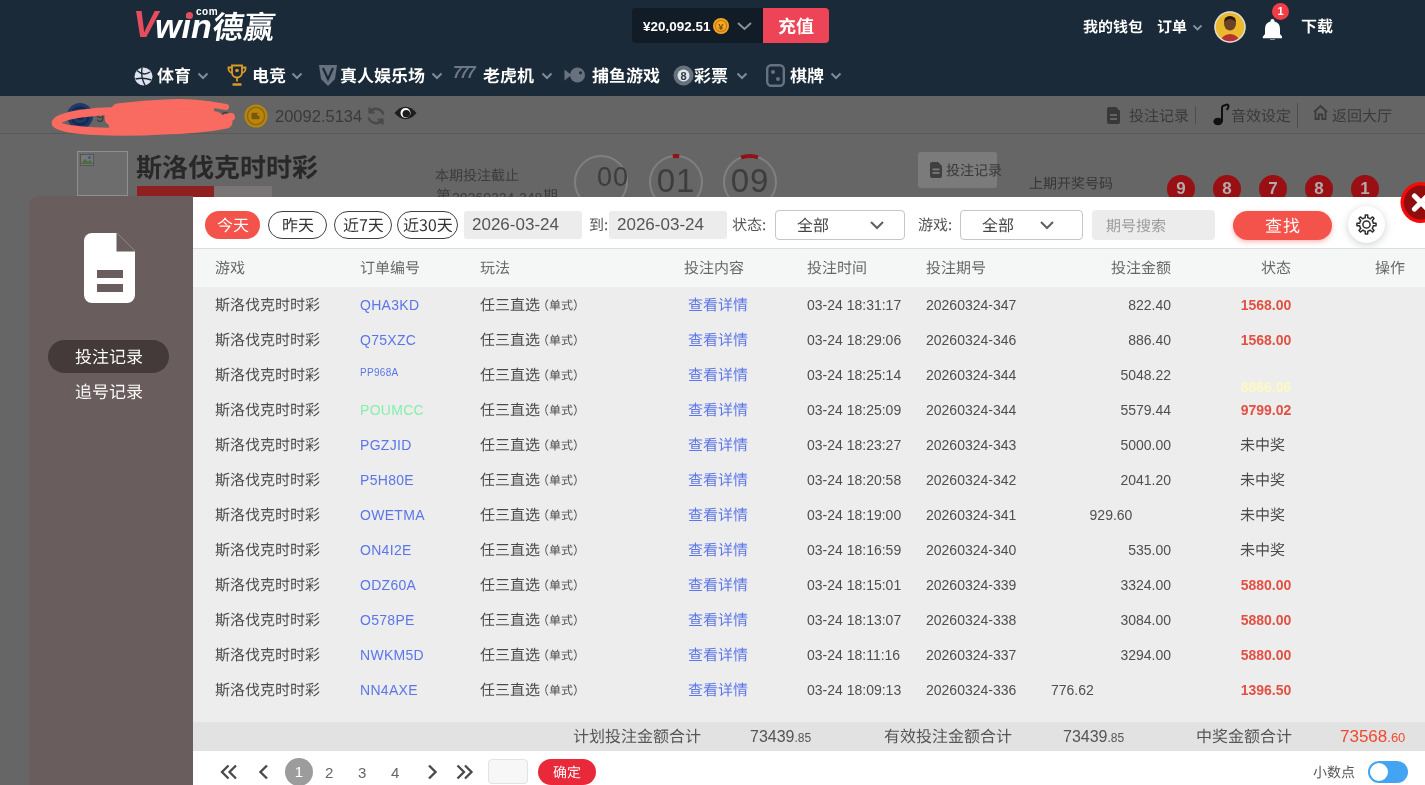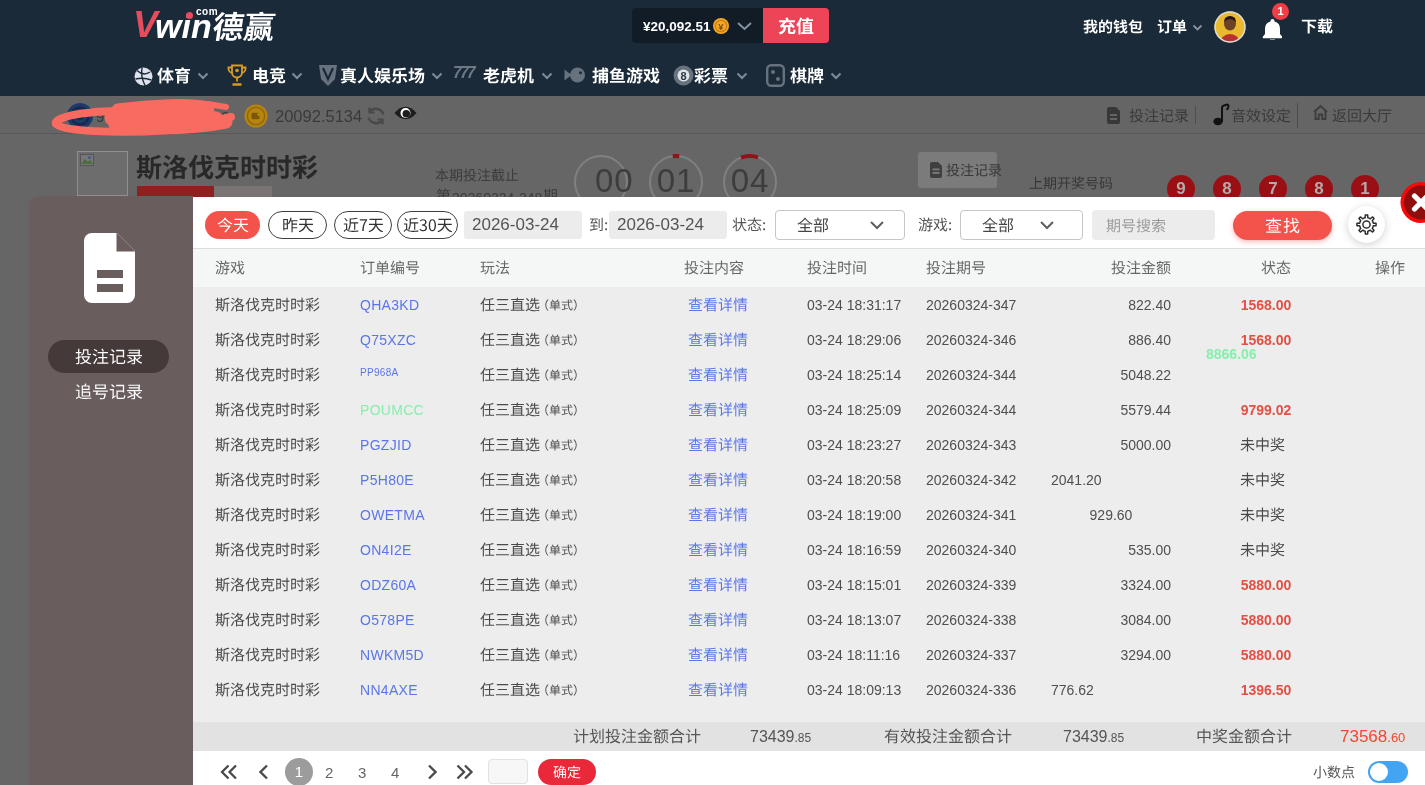--- a/index.html
+++ b/index.html
@@ -209,29 +209,29 @@
     <svg style="position:absolute;left:436px;top:188px;width:15px;height:15px;" viewBox="0 0 1000 1000" fill="#3c3c3c">
       <use href="#gr7b2c" x="0"></use>
     </svg>
     <div style="position:absolute;left:452px;top:190px;font-size:14px;color:#3c3c3c">20260324-348</div>
     <svg style="position:absolute;left:543px;top:188px;width:15px;height:15px;" viewBox="0 0 1000 1000" fill="#3c3c3c">
       <use href="#gr671f" x="0"></use>
     </svg>
     <svg class="abs" style="left:573px;top:154px" width="56" height="56">
       <circle cx="28" cy="28" r="26" fill="none" stroke="#808080" stroke-width="2"></circle>
     </svg>
-    <div style="position:absolute;left:595px;top:162px;width:56px;text-align:left;font-size:33px;color:#3d3d3d;letter-spacing:1px">00</div>
+    <div style="position:absolute;left:573px;top:162px;width:56px;text-align:right;font-size:27px;color:#3d3d3d;letter-spacing:1px">00</div>
     <svg class="abs" style="left:648px;top:154px" width="56" height="56">
       <circle cx="28" cy="28" r="26" fill="none" stroke="#808080" stroke-width="2"></circle>
     </svg>
     <div style="position:absolute;left:648px;top:162px;width:56px;text-align:center;font-size:33px;color:#3d3d3d;letter-spacing:1px">01</div>
     <svg class="abs" style="left:722px;top:154px" width="56" height="56">
       <circle cx="28" cy="28" r="26" fill="none" stroke="#808080" stroke-width="2"></circle>
     </svg>
-    <div style="position:absolute;left:722px;top:162px;width:56px;text-align:center;font-size:33px;color:#3d3d3d;letter-spacing:1px">04</div>
+    <div style="position:absolute;left:722px;top:162px;width:56px;text-align:center;font-size:33px;color:#3d3d3d;letter-spacing:1px">09</div>
     <svg class="abs" style="left:648px;top:154px" width="56" height="56" fill="none" stroke="#8f1418" stroke-width="4">
       <path d="M24.8 2.2 A26 26 0 0 1 31.2 2.2"></path>
     </svg>
     <svg class="abs" style="left:722px;top:154px" width="56" height="56" fill="none" stroke="#8f1418" stroke-width="4">
       <path d="M19.1 3.6 A26 26 0 0 1 36 3.3"></path>
     </svg>
     <div style="position:absolute;left:918px;top:152px;width:79px;height:36px;background:#7b7b7b;border-radius:3px"></div>
     <svg class="abs" style="left:929px;top:161px" width="14" height="18">
       <path d="M1 3 a2 2 0 0 1 2-2 h6 l4 4 v10 a2 2 0 0 1 -2 2 h-8 a2 2 0 0 1 -2-2 Z" fill="#3f3f3f"></path>
       <rect x="3.5" y="7.5" width="7" height="1.8" fill="#7b7b7b"></rect>
@@ -638,21 +638,21 @@
     </svg>
     <svg style="position:absolute;left:688px;top:367px;width:60px;height:15px;" viewBox="0 0 4000 1000" fill="#5b76e8">
       <use href="#gr67e5" x="0"></use>
       <use href="#gr770b" x="1000"></use>
       <use href="#gr8be6" x="2000"></use>
       <use href="#gr60c5" x="3000"></use>
     </svg>
     <div style="position:absolute;left:807px;top:366.5px;font-size:14px;color:#4f4f4f">03-24 18:25:14</div>
     <div style="position:absolute;left:926px;top:366.5px;font-size:14px;color:#4f4f4f">20260324-344</div>
     <div style="position:absolute;left:1051px;top:366.5px;width:120px;text-align:right;font-size:14px;color:#4f4f4f">5048.22</div>
-    <div style="position:absolute;left:1206px;top:346px;width:120px;font-size:14px;color:#86efac;font-weight:bold">8866.06</div>
+    <div style="position:absolute;left:1206px;top:379px;width:120px;text-align:center;font-size:14px;color:#fef9c3;font-weight:bold">8866.06</div>
     <svg style="position:absolute;left:215px;top:402px;width:105px;height:15px;" viewBox="0 0 7000 1000" fill="#4a4a4a">
       <use href="#gr65af" x="0"></use>
       <use href="#gr6d1b" x="1000"></use>
       <use href="#gr4f10" x="2000"></use>
       <use href="#gr514b" x="3000"></use>
       <use href="#gr65f6" x="4000"></use>
       <use href="#gr65f6" x="5000"></use>
       <use href="#gr5f69" x="6000"></use>
     </svg>
     <div style="position:absolute;left:360px;top:401.5px;font-size:14px;color:#86efac;letter-spacing:0.3px">POUMCC</div>
@@ -737,21 +737,21 @@
       <use href="#grff09" x="3000"></use>
     </svg>
     <svg style="position:absolute;left:688px;top:472px;width:60px;height:15px;" viewBox="0 0 4000 1000" fill="#5b76e8">
       <use href="#gr67e5" x="0"></use>
       <use href="#gr770b" x="1000"></use>
       <use href="#gr8be6" x="2000"></use>
       <use href="#gr60c5" x="3000"></use>
     </svg>
     <div style="position:absolute;left:807px;top:471.5px;font-size:14px;color:#4f4f4f">03-24 18:20:58</div>
     <div style="position:absolute;left:926px;top:471.5px;font-size:14px;color:#4f4f4f">20260324-342</div>
-    <div style="position:absolute;left:1051px;top:471.5px;width:120px;text-align:left;font-size:14px;color:#4f4f4f">2041.20</div>
+    <div style="position:absolute;left:1051px;top:471.5px;width:120px;text-align:right;font-size:14px;color:#4f4f4f">2041.20</div>
     <svg style="position:absolute;left:1239.5px;top:472px;width:45px;height:15px;" viewBox="0 0 3000 1000" fill="#4a4a4a">
       <use href="#gr672a" x="0"></use>
       <use href="#gr4e2d" x="1000"></use>
       <use href="#gr5956" x="2000"></use>
     </svg>
     <svg style="position:absolute;left:215px;top:507px;width:105px;height:15px;" viewBox="0 0 7000 1000" fill="#4a4a4a">
       <use href="#gr65af" x="0"></use>
       <use href="#gr6d1b" x="1000"></use>
       <use href="#gr4f10" x="2000"></use>
       <use href="#gr514b" x="3000"></use>

